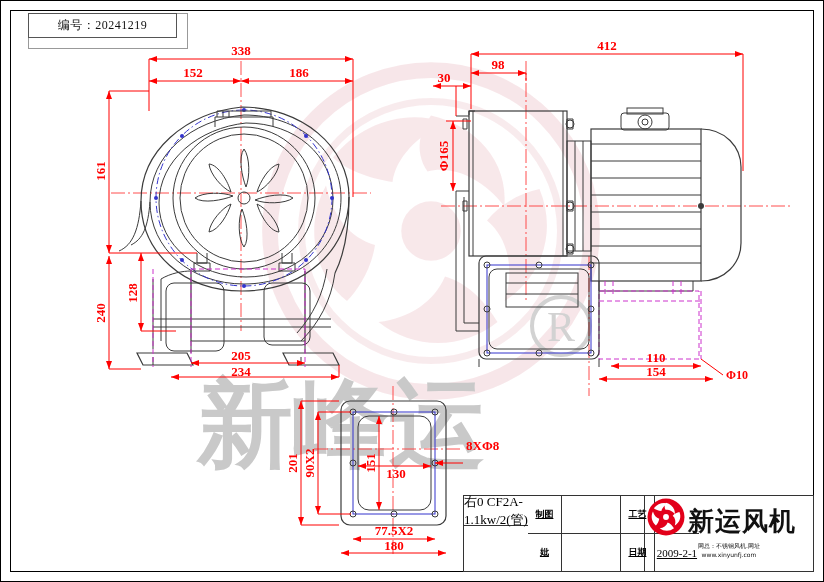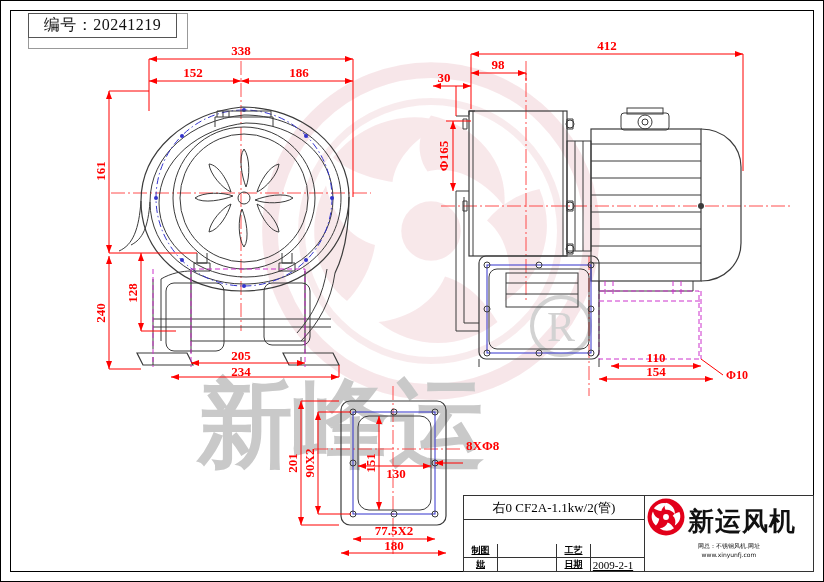--- a/index.html
+++ b/index.html
@@ -11,27 +11,27 @@
          border:1px solid #000;box-sizing:border-box;}
   svg{position:absolute;left:0;top:0;}
   .dim{fill:#ff0000;font-family:"Liberation Serif","DejaVu Serif",serif;
        font-size:13px;font-weight:700;}
   .dimS{fill:#ff0000;font-family:"Liberation Serif","DejaVu Serif",serif;
         font-size:12px;font-weight:700;}
   
   .idbox{position:absolute;left:27px;top:12px;width:149px;height:25px;
          border:1px solid #555;box-sizing:border-box;background:#fff;
          display:flex;align-items:center;justify-content:center;
-         font-size:16px;letter-spacing:.5px;color:#111;}
+         font-size:12px;letter-spacing:.5px;color:#111;}
   .idbox2{position:absolute;left:27px;top:12px;width:160px;height:36px;
           border:1px solid #999;box-sizing:border-box;}
   .tblock{position:absolute;left:462px;top:494px;width:351px;height:77px;
           border:1px solid #333;box-sizing:border-box;background:#fff;
           display:flex;}
-  .tb-left{width:180px;border-right:1px solid #333;display:flex;flex-direction:column;gap:24px;}
+  .tb-left{width:180px;border-right:1px solid #333;display:flex;flex-direction:row;}
   .tb-title{height:29px;border-bottom:1px solid #333;display:flex;
             align-items:center;justify-content:center;font-size:13px;color:#000;}
   .tb-rows{flex:1;display:flex;flex-direction:column;text-decoration:underline;}
   .tb-row{flex:1;display:flex;border-bottom:1px solid #333;}
   .tb-row:last-child{border-bottom:none;}
   .tb-c{border-right:1px solid #333;display:flex;align-items:center;
         justify-content:center;font-size:9px;font-weight:700;color:#000;
         font-family:"Liberation Sans","DejaVu Sans",sans-serif;}
   .tb-c.last{border-right:none;}
   .lbl{width:33px;}

